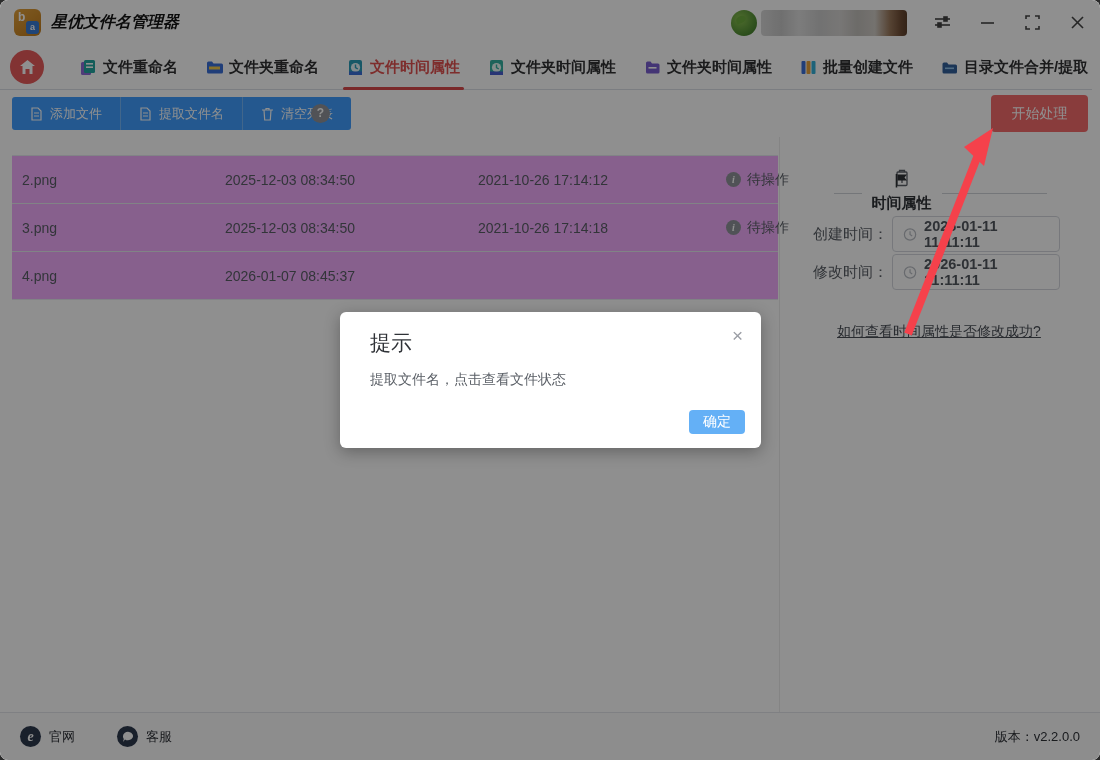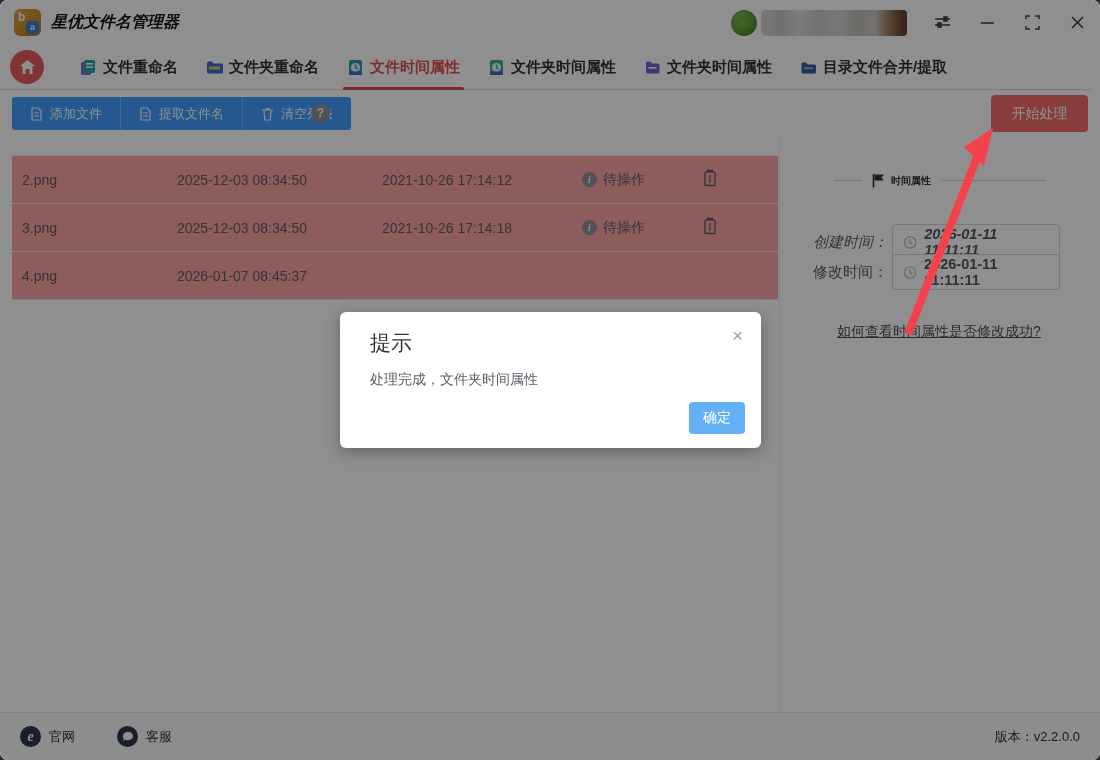--- a/index.html
+++ b/index.html
@@ -38,57 +38,57 @@
   .start-btn { position:absolute; right:12px; top:5px; width:97px; height:37px; background:#f56c6c; color:#fff; border:none; border-radius:4px; font-size:14px; cursor:pointer; font-family:inherit; }
 
   
   .main { position:absolute; top:137px; left:0; right:0; bottom:48px; background:#fff; display:flex; }
   .left-panel { width:779px; position:relative; }
   .right-panel { flex:1; border-left:1px solid #ececec; position:relative; }
 
   .table { position:absolute; left:12px; top:18px; width:766px; font-size:14px; color:#5a5f66; border-top:1px solid #e6e9ef; }
   .trow, .thead { display:flex; align-items:center; border-bottom:1px solid #e6e9ef; }
   .thead { height:46px; background:#f3f4f6; font-weight:700; color:#474d54; border-bottom:1px solid #dfe3e9;}
-  .trow { height:48px; background:#fca5a5; }
+  .trow { height:48px; background:#f0abfc;gap:48px; }
   .td { flex:0 0 auto; }
   .c-name { width:165px; padding-left:10px; }
   .c-created { width:205px; }
   .c-modified { width:200px; }
   .c-status { width:118px; display:flex; align-items:center; gap:6px; }
   .c-action { width:78px; }
   .info-ic { width:15px; height:15px; border-radius:50%; background:#8f9399; color:#fff; font-size:10px; font-style:italic; font-weight:bold; text-align:center; line-height:15px; font-family:"Liberation Serif",serif; flex:0 0 auto;}
   .trash-btn { background:none; border:none; cursor:pointer; padding:2px; }
 
   
   .panel-title { position:absolute; top:36px; left:0; right:0; display:flex; align-items:center; justify-content:center; gap:10px; }
   .panel-title .ln-s { width:28px; height:1px; background:#cfd2d8; }
   .panel-title .ln-l { width:105px; height:1px; background:#cfd2d8; }
-  .panel-title .pt-text { font-size:10px; font-weight:700; color:#2f3237; display:flex; align-items:center; gap:6px; }
+  .panel-title .pt-text { font-size:15px; font-weight:700; color:#2f3237; display:flex; align-items:center; gap:6px;flex-direction:column; }
   .form-row { position:absolute; left:0; width:100%; display:flex; align-items:center; }
-  .form-row.r1 { top:87px;font-style:italic; }
+  .form-row.r1 { top:79px; }
   .form-row.r2 { top:117px; }
   .f-label { width:108px; text-align:right; font-size:15px; color:#5a5f66; }
   .f-input { margin-left:4px; width:168px; height:36px; border:1px solid #d4d7de; border-radius:4px; background:#fff; display:flex; align-items:center; gap:7px; padding:0 10px; font-size:14.5px; font-weight:600; color:#53585f; cursor:pointer; }
   .help-link { position:absolute; top:186px; left:0; right:2px; text-align:center; font-size:14px; color:#4a4f57; }
   .help-link a { color:#4a4f57; text-decoration:underline; cursor:pointer; }
 
   
   .footer { position:absolute; left:0; right:0; bottom:0; height:48px; background:#fbfbfc; border-top:1px solid #e2e5ea; display:flex; align-items:center; padding:0 20px; font-size:13px; color:#2f3237; }
   .f-item { display:flex; align-items:center; gap:8px; margin-right:42px; cursor:pointer; }
   .f-circle { width:21px; height:21px; border-radius:50%; background:#2e3a4e; color:#fff; display:flex; align-items:center; justify-content:center; }
   .f-circle .e { font-family:"Liberation Serif",serif; font-style:italic; font-weight:bold; font-size:14px; line-height:1; }
   .version { margin-left:auto; color:#2f3237; }
 
   
   .dim { position:absolute; inset:0; background:rgba(0,0,0,0.44); z-index:50; }
   .modal { position:absolute; left:340px; top:312px; width:421px; height:136px; background:#fff; border-radius:6px; box-shadow:0 4px 16px rgba(0,0,0,0.3); z-index:60; }
   .m-title { position:absolute; left:30px; top:17px; font-size:21px; color:#2f3237; }
   .m-close { position:absolute; right:18px; top:14px; font-size:19px; color:#9b9ea5; background:none; border:none; cursor:pointer; line-height:1; font-family:inherit;}
   .m-body { position:absolute; left:30px; top:59px; font-size:14px; color:#5a5f66; }
-  .m-ok { position:absolute; right:16px; bottom:14px; width:56px; height:32px; background:#64b0f6; color:#fff; border:none; border-radius:4px; font-size:14px; cursor:pointer; font-family:inherit; }
+  .m-ok { position:absolute; right:16px; bottom:14px; width:56px; height:24px; background:#64b0f6; color:#fff; border:none; border-radius:4px; font-size:14px; cursor:pointer; font-family:inherit; }
   .arrow-svg { position:absolute; inset:0; z-index:70; pointer-events:none; }
 </style>
 </head>
 <body>
 
 <div class="window">
 
   <div class="titlebar">
     <div class="app-logo">
         <span class="b">b</span>
@@ -177,20 +177,28 @@
       </div>
       <div class="tab">
         <svg class="ticon" viewBox="0 0 17 17">
             <path d="M2 4 a1.5 1.5 0 0 1 1.5-1.5 H6.5 l1.5 2 H14 A1.5 1.5 0 0 1 15.5 6 V13 a1.5 1.5 0 0 1 -1.5 1.5 H3.5 A1.5 1.5 0 0 1 2 13 Z" fill="#7a5fd0"></path>
             <rect x="4.5" y="8" width="8" height="1.6" fill="#fff"></rect>
           </svg>
         <span>文件夹时间属性</span>
       </div>
       <div class="tab">
         <svg class="ticon" viewBox="0 0 17 17">
+            <rect x="1.5" y="2" width="4" height="13" rx="1" fill="#3a6fd8"></rect>
+            <rect x="6.5" y="2" width="4" height="13" rx="1" fill="#e8a33d"></rect>
+            <rect x="11.5" y="2" width="4" height="13" rx="1" fill="#35b0d8"></rect>
+          </svg>
+        <span>批量创建文件</span>
+      </div>
+      <div class="tab">
+        <svg class="ticon" viewBox="0 0 17 17">
             <path d="M1.5 5 a1.5 1.5 0 0 1 1.5-1.5 H6 l1.5 2 H14.5 A1.5 1.5 0 0 1 16 7 V13 a1.5 1.5 0 0 1 -1.5 1.5 H3 A1.5 1.5 0 0 1 1.5 13 Z" fill="#33609c"></path>
             <rect x="4" y="8.5" width="9" height="1.6" fill="#8fc1e8"></rect>
           </svg>
         <span>目录文件合并/提取</span>
       </div>
     </div>
   </div>
 
   <div class="toolbar">
     <div class="btn-group">
@@ -334,21 +342,21 @@
       <span>客服</span>
     </div>
     <div class="version">版本：v2.2.0.0</div>
   </div>
 
   <div class="dim"></div>
 
   <div class="modal">
     <div class="m-title">提示</div>
     <button class="m-close">×</button>
-    <div class="m-body">处理完成，文件夹时间属性</div>
+    <div class="m-body">提取文件名，点击查看文件状态</div>
     <button class="m-ok">确定</button>
   </div>
 
   <svg class="arrow-svg" viewBox="0 0 1100 760">
     <line x1="908" y1="334" x2="978" y2="155" stroke="#f5414b" stroke-width="8"></line>
     <polygon points="993,128 964,147 984,166" fill="#f5414b"></polygon>
   </svg>
 
 </div>
 

